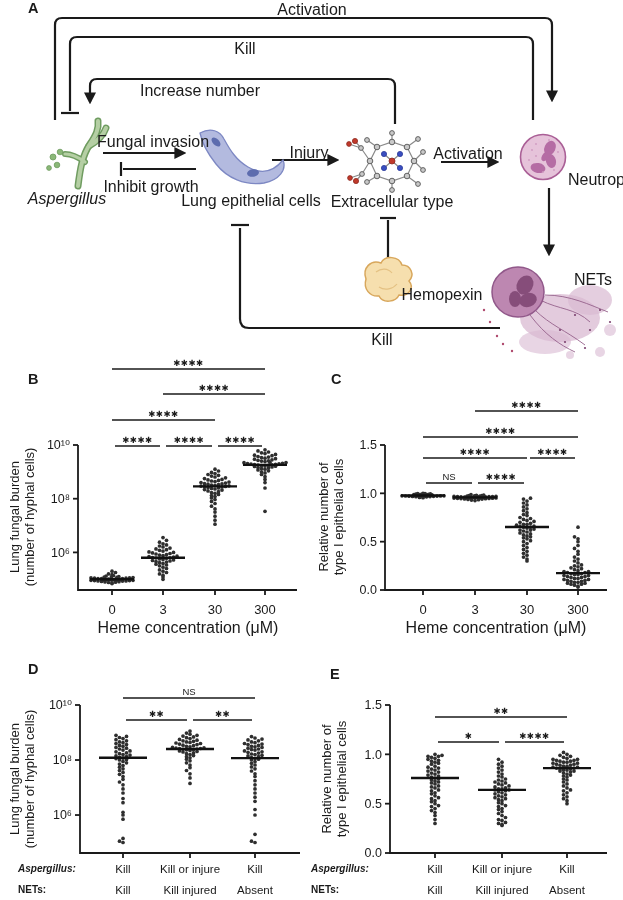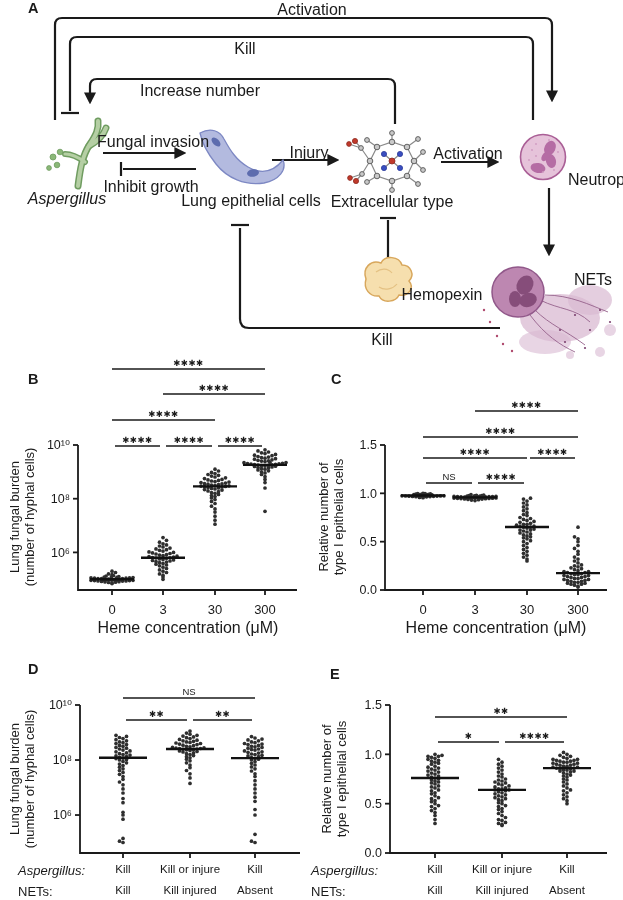--- a/index.html
+++ b/index.html
@@ -6,21 +6,21 @@
   .figure{position:relative;width:623px;height:900px;background:#fff;overflow:hidden;
           font-family:"Liberation Sans","DejaVu Sans",sans-serif;color:#1a1a1a;}
   .abs{position:absolute;}
   .panel-letter{font-size:14.5px;font-weight:bold;}
   .dlabel{font-size:16px;white-space:nowrap;transform:translateX(-50%);}
   .dlabel.left{transform:none;}
   .italic{font-style:italic;}
   .ylab{font-size:13px;line-height:1.15;text-align:center;white-space:pre-line;
         transform:translate(-50%,-50%) rotate(-90deg);}
   .axis-title{font-size:16px;white-space:nowrap;transform:translateX(-50%);}
-  .xrow-label{font-size:13px;white-space:nowrap;}
+  .xrow-label{font-size:10px;white-space:nowrap;font-weight:bold;}
   .xrow-value{font-size:11.5px;white-space:nowrap;transform:translateX(-50%);}
   svg{position:absolute;left:0;top:0;}
   svg text{font-family:"Liberation Sans","DejaVu Sans",sans-serif;fill:#1a1a1a;}
 </style>
 </head>
 <body>
 
 <div class="figure">
 
   <div class="abs panel-letter" style="left:28px;top:0px;">A</div>

